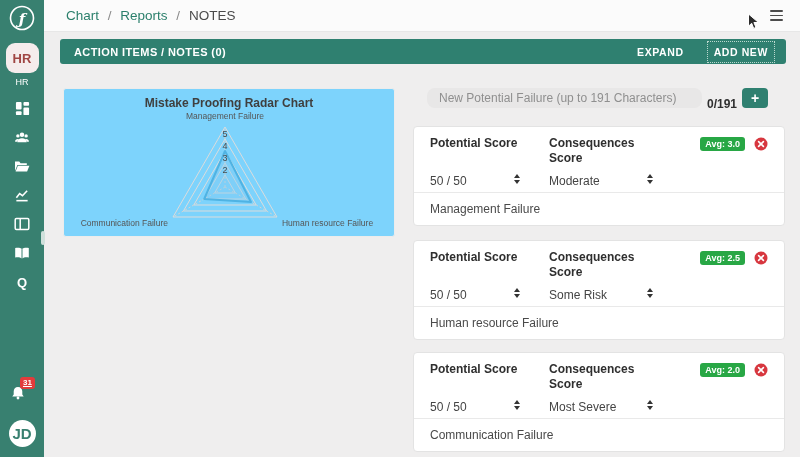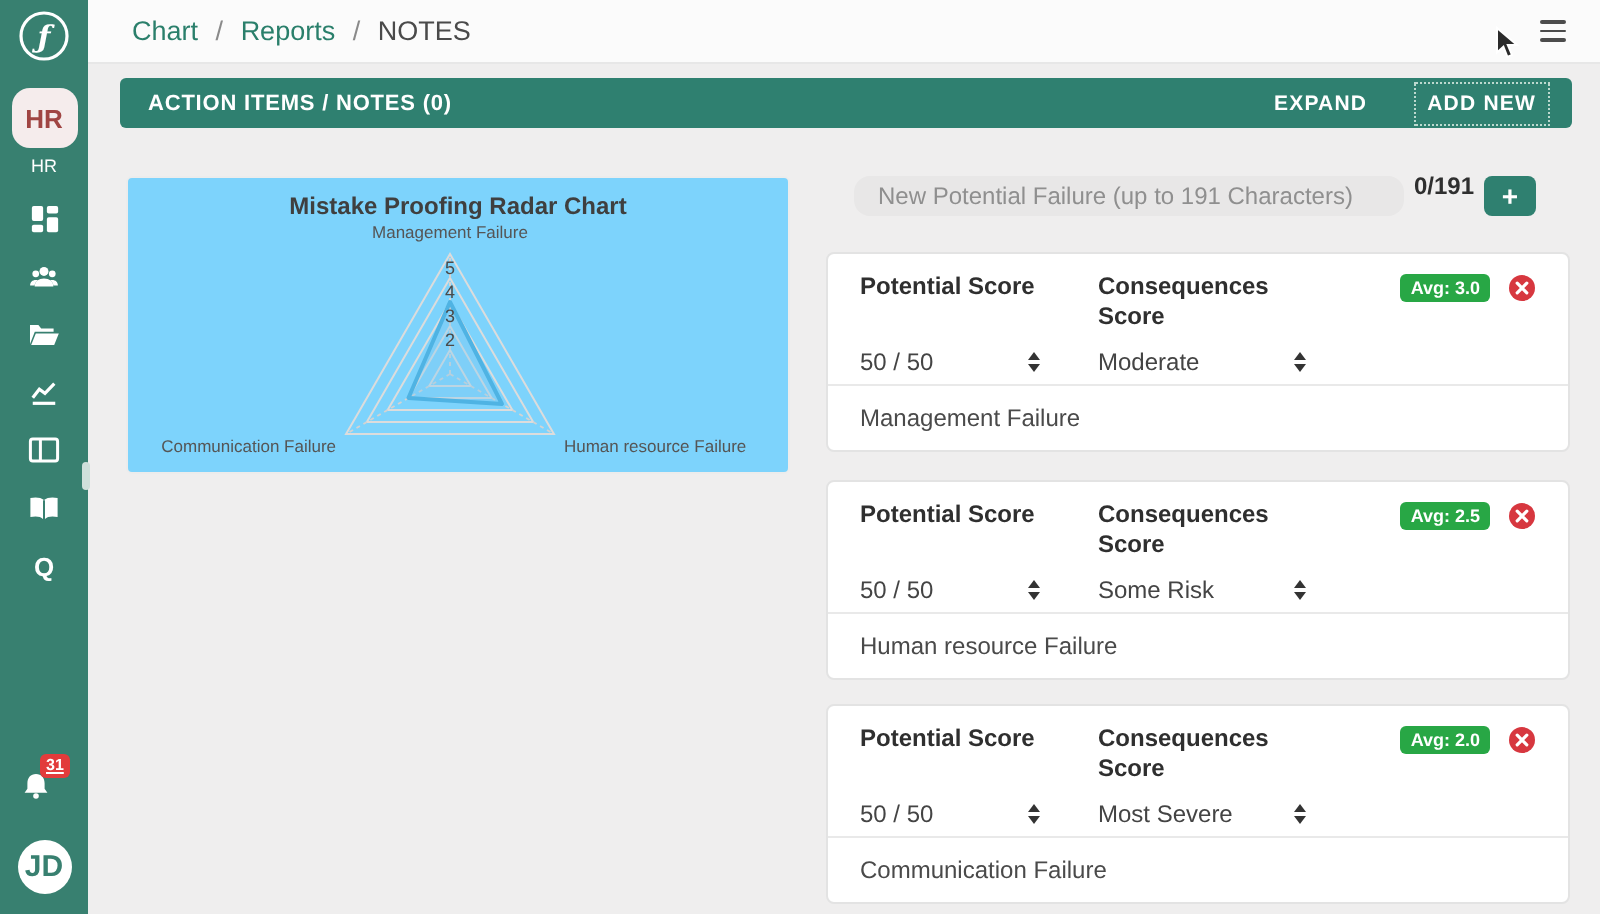--- a/index.html
+++ b/index.html
@@ -53,41 +53,41 @@
               border-radius:3px;border:1px solid #ececec;box-sizing:border-box;}
   .radar-title{margin-top:7px;text-align:center;font-size:12px;font-weight:bold;color:#3f3f3f;}
   .radar-card svg{display:block;}
   .radar-card svg text{font-family:"Liberation Sans",sans-serif;}
 
   
   .new-input{position:absolute;left:427px;top:88px;width:275px;height:20px;background:#e8e7e7;
              border:none;border-radius:8px;padding:0 12px;box-sizing:border-box;
              font-size:12px;color:#444;font-family:inherit;}
   .new-input::placeholder{color:#8f8f8f;}
-  .char-counter{position:absolute;left:707px;top:83px;height:20px;line-height:20px;
+  .char-counter{position:absolute;left:707px;top:94px;height:20px;line-height:20px;
                 font-size:12px;font-weight:600;color:#2f2f2f;}
   .add-btn{position:absolute;left:742px;top:88px;width:26px;height:20px;background:#2f8070;
            border:none;border-radius:4px;color:#fff;font-size:14px;font-weight:bold;
            line-height:18px;cursor:pointer;font-family:inherit;padding:0;}
 
   
   .card{position:absolute;left:413px;width:372px;height:100px;background:#fff;
         border:1px solid #e3e3e3;border-radius:4px;box-sizing:border-box;
         display:flex;flex-direction:column;}
   .card-body{padding:9px 16px 0 16px;flex:1;}
   .labels-row{display:flex;align-items:flex-start;}
   .col1{width:90px;margin-right:29px;}
   .col2{width:104px;}
   .label{font-size:12px;font-weight:bold;color:#2f2f2f;line-height:15px;}
   .right-icons{margin-left:auto;display:flex;align-items:center;gap:9px;padding-top:1px;}
   .avg-badge{background:#28a745;color:#fff;font-size:9px;font-weight:bold;
              padding:2px 5px;border-radius:3px;white-space:nowrap;}
   .delete-icon{cursor:pointer;display:flex;}
   .values-row{display:flex;align-items:center;margin-top:8px;}
-  .select{display:flex;align-items:center;justify-content:space-between;
+  .select{display:flex;justify-content:space-between;
           font-size:12px;color:#444;cursor:pointer;}
   .updown{display:inline-flex;flex-direction:column;gap:2px;margin-left:6px;}
   .updown i{display:block;width:0;height:0;border-left:3.5px solid transparent;border-right:3.5px solid transparent;}
   .updown .up{border-bottom:4px solid #333;}
   .updown .dn{border-top:4px solid #333;}
   .card-footer{border-top:1px solid #e9e9e9;padding:9px 16px;font-size:12px;color:#4a4a4a;}
 </style>
 </head>
 <body>
 

